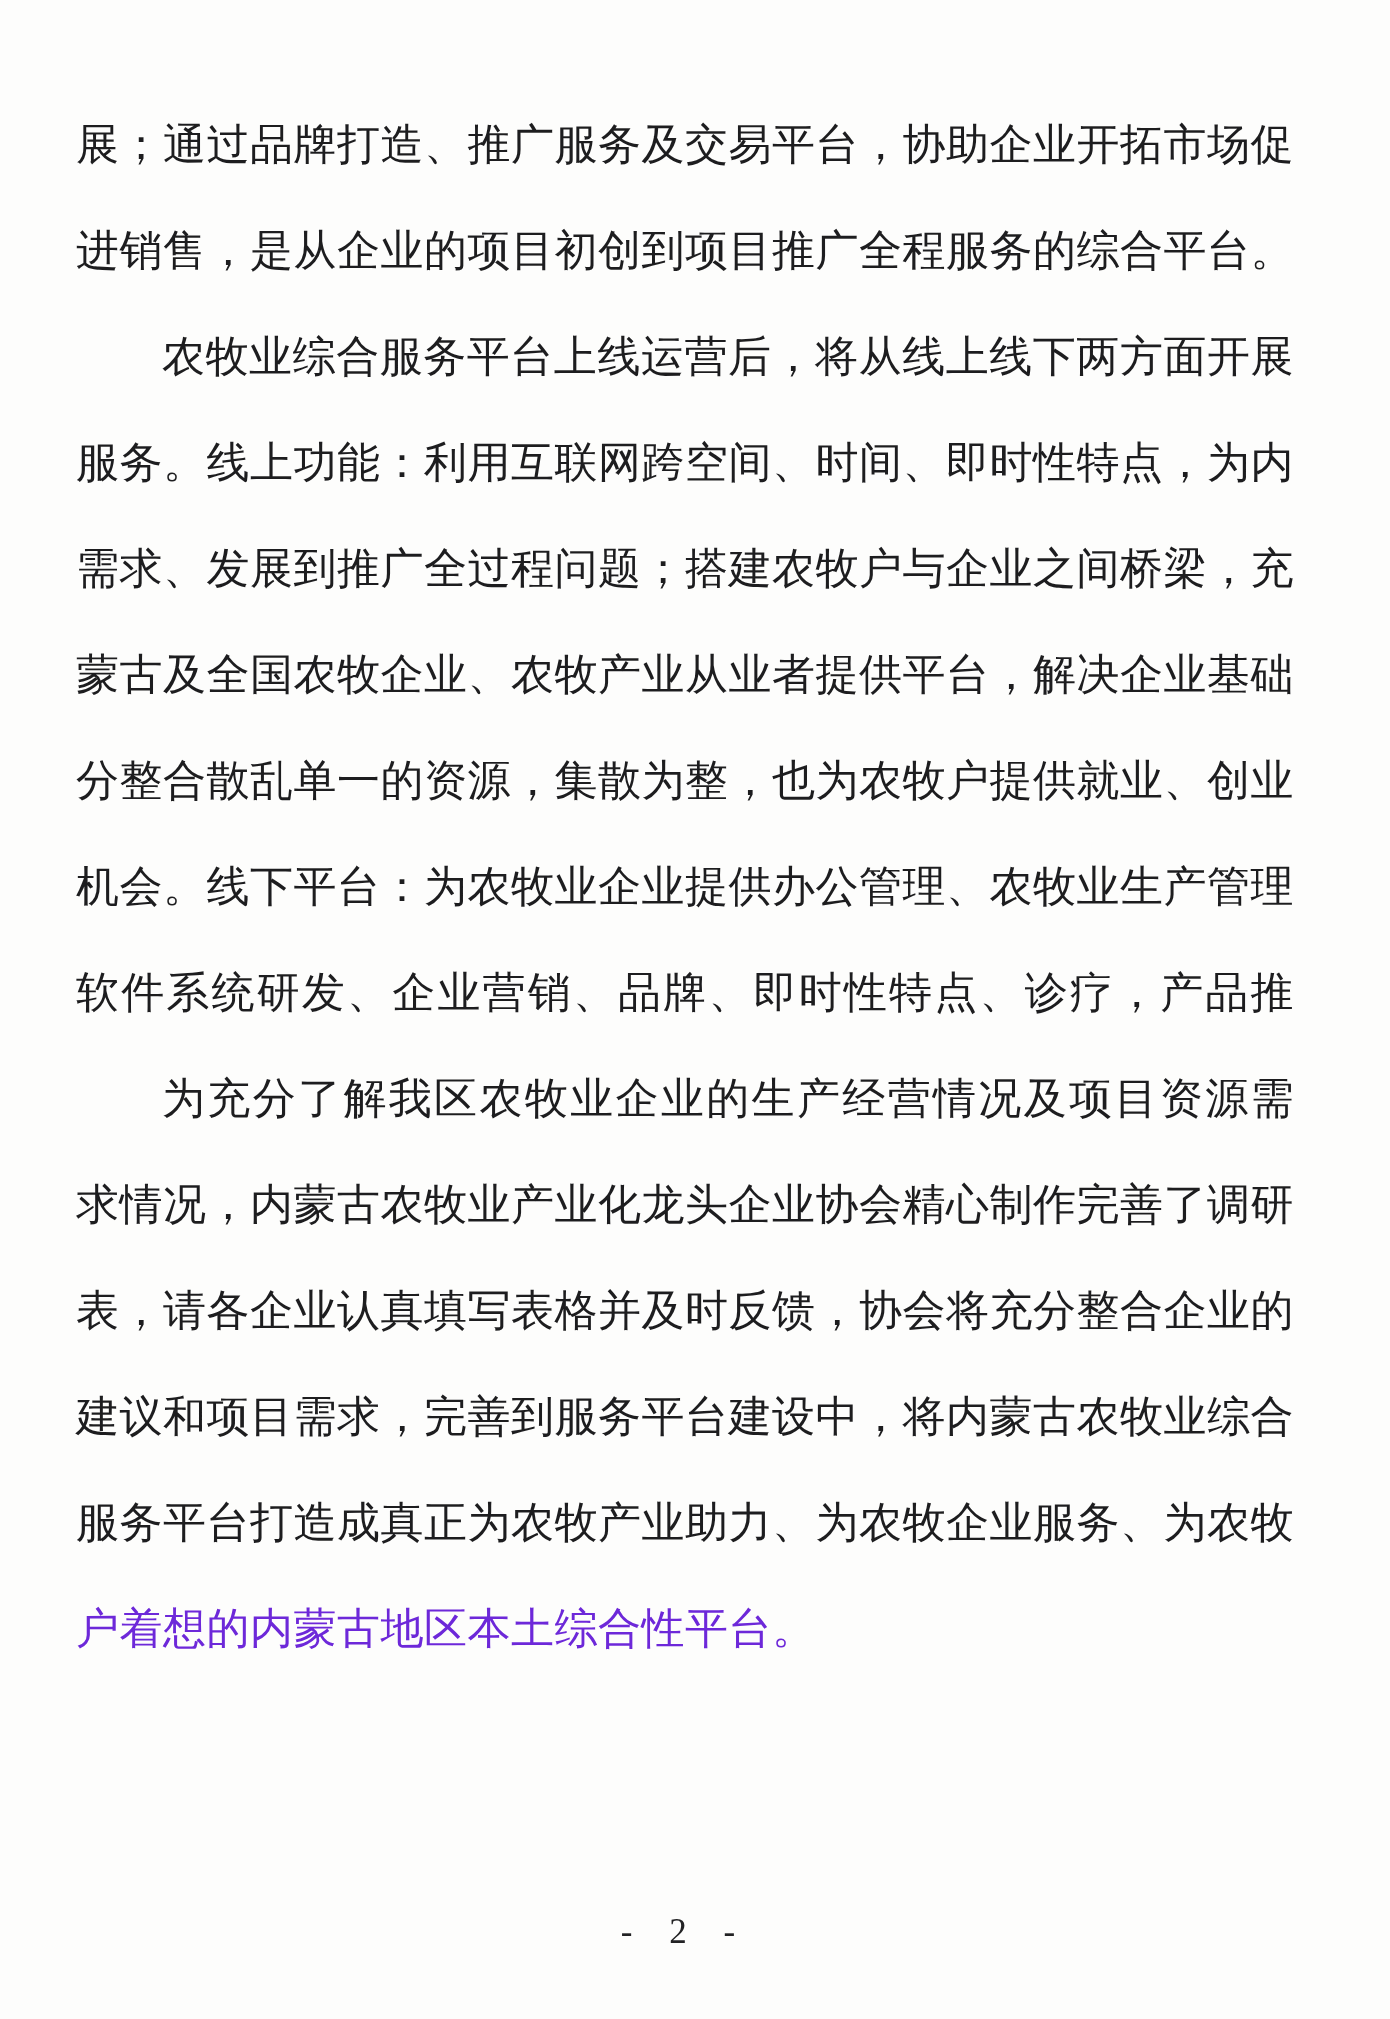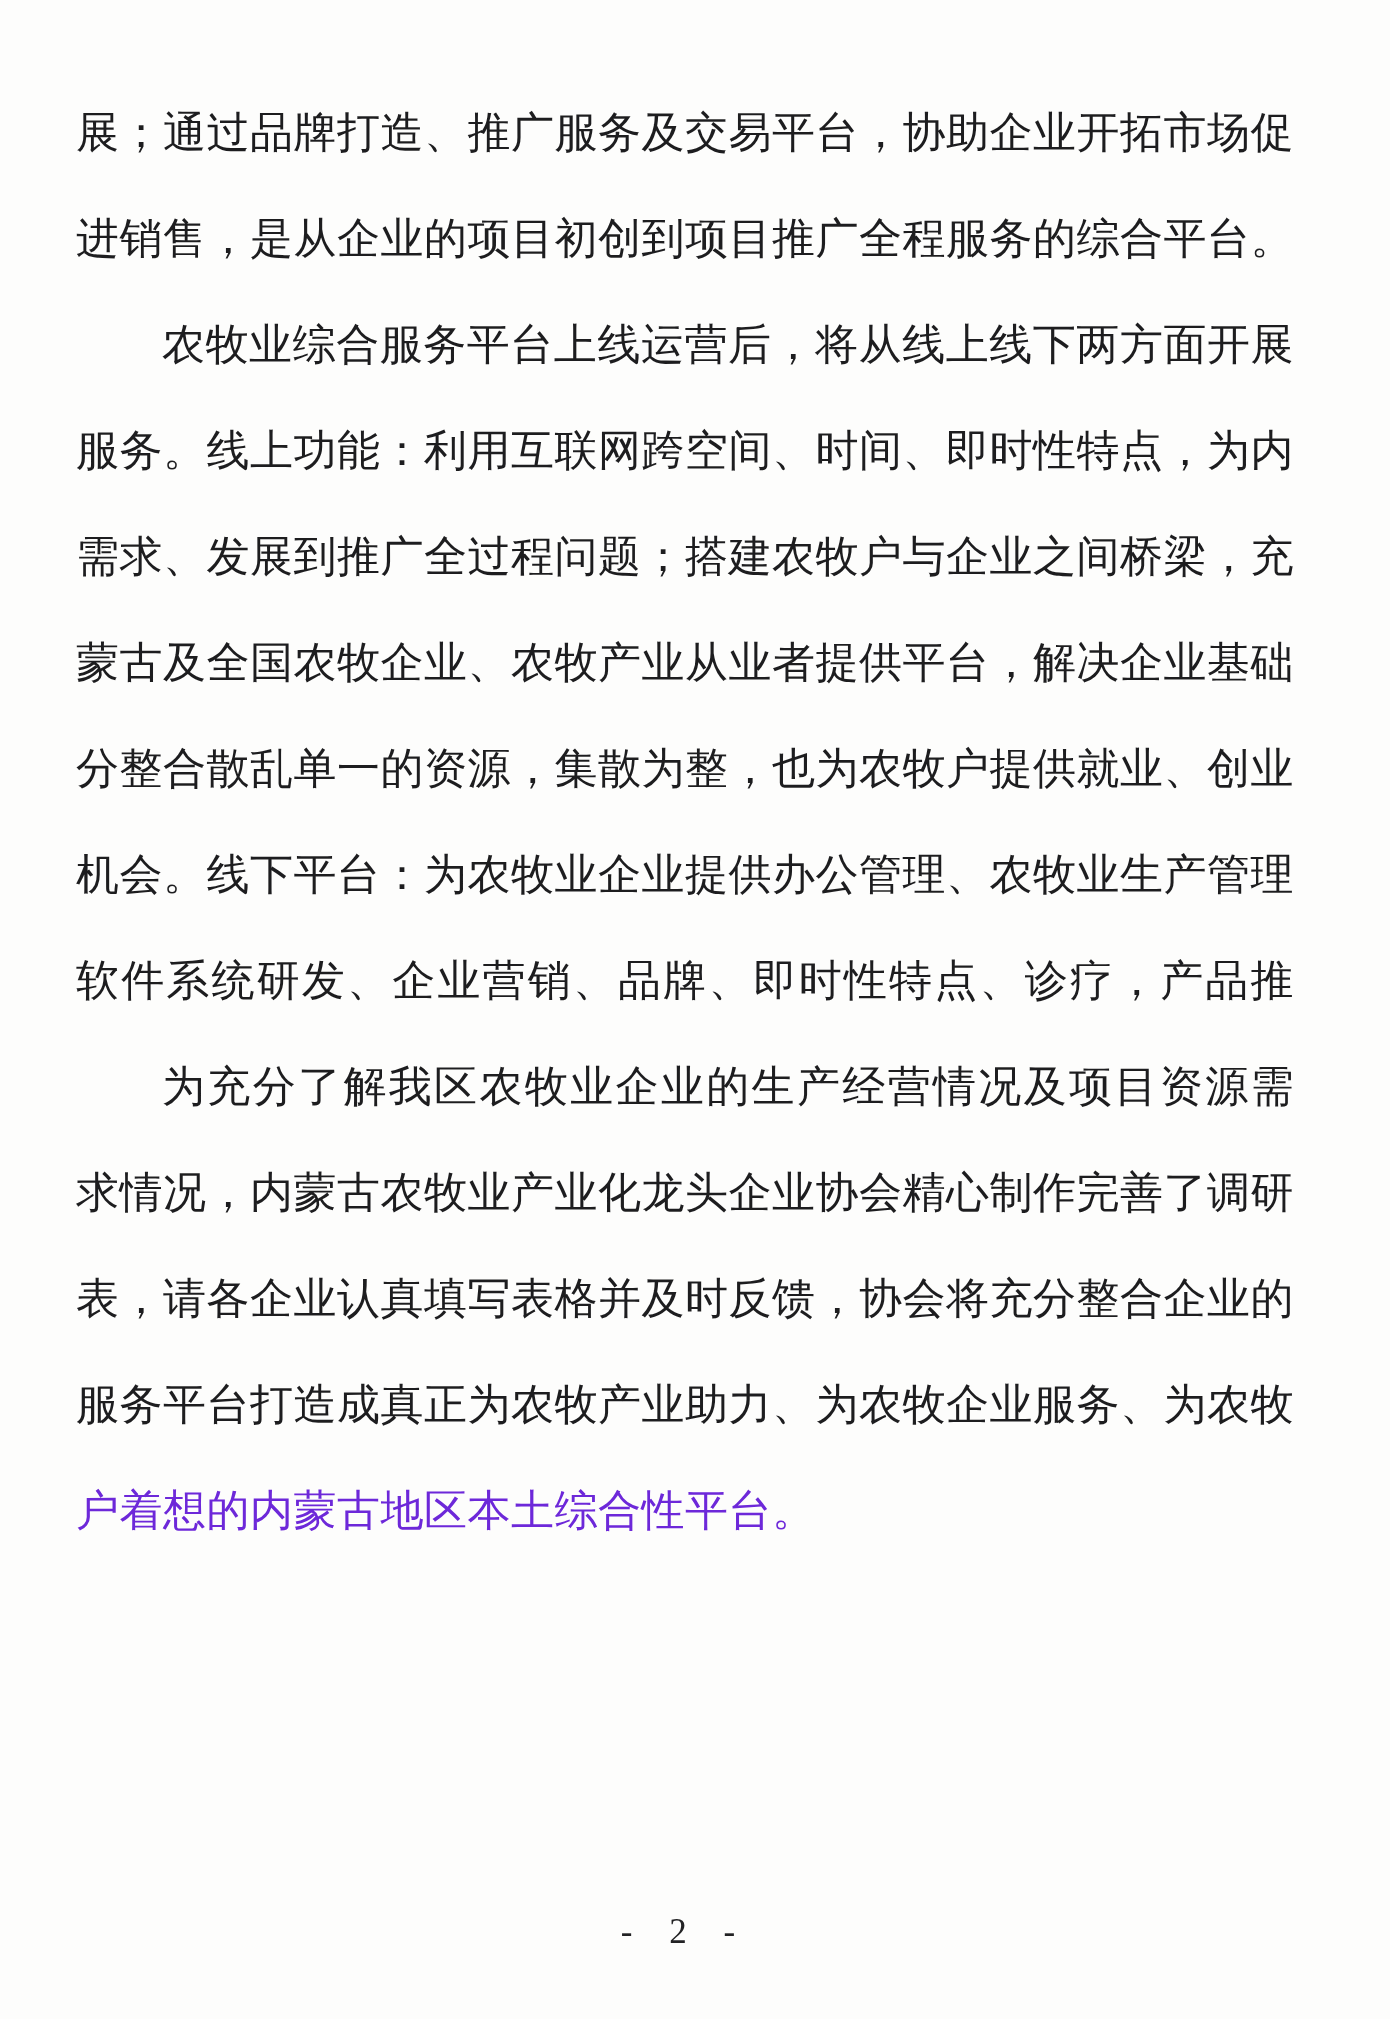--- a/index.html
+++ b/index.html
@@ -11,21 +11,21 @@
     position: relative;
     width: 1390px;
     height: 2019px;
     background: #fdfdfc;
     overflow: hidden;
     font-family: "Liberation Serif", "DejaVu Serif", serif;
   }
   .text-block {
     position: absolute;
     left: 76px;
-    top: 80px;
+    top: 92px;
     width: 1218px;
   }
   .line {
     font-size: 43px;
     line-height: 106px;
     height: 106px;
     color: #1d1d1f;
     text-align: justify;
     letter-spacing: 0.5px;
   }
@@ -62,19 +62,20 @@
       <div class="line fill indent" style="color: rgb(29, 29, 31);"><span class="seg">农牧业综合服务平台上线运营后，将从线上线下两方面开展</span></div>
       <div class="line fill" style="color: rgb(29, 29, 31);"><span class="seg">服务。</span><span class="seg bold">线上功能：</span><span class="seg">利用互联网跨空间、时间、即时性特点，为内</span></div>
       <div class="line fill" style="color: rgb(29, 29, 31);"><span class="seg">需求、发展到推广全过程问题；搭建农牧户与企业之间桥梁，充</span></div>
       <div class="line fill" style="color: rgb(29, 29, 31);"><span class="seg">蒙古及全国农牧企业、农牧产业从业者提供平台，解决企业基础</span></div>
       <div class="line fill" style="color: rgb(29, 29, 31);"><span class="seg">分整合散乱单一的资源，集散为整，也为农牧户提供就业、创业</span></div>
       <div class="line fill" style="color: rgb(29, 29, 31);"><span class="seg">机会。</span><span class="seg bold">线下平台：</span><span class="seg">为农牧业企业提供办公管理、农牧业生产管理</span></div>
       <div class="line fill" style="color: rgb(29, 29, 31);"><span class="seg">软件系统研发、企业营销、品牌、即时性特点、诊疗，产品推</span></div>
       <div class="line fill indent" style="color: rgb(29, 29, 31);"><span class="seg">为充分了解我区农牧业企业的生产经营情况及项目资源需</span></div>
       <div class="line fill" style="color: rgb(29, 29, 31);"><span class="seg">求情况，内蒙古农牧业产业化龙头企业协会精心制作完善了调研</span></div>
       <div class="line fill" style="color: rgb(29, 29, 31);"><span class="seg">表，请各企业认真填写表格并及时反馈，协会将充分整合企业的</span></div>
+      <div class="line fill" style="color: rgb(29, 29, 31);"><span class="seg">建议和项目需求，完善到服务平台建设中，将内蒙古农牧业综合</span></div>
       <div class="line fill" style="color: rgb(29, 29, 31);"><span class="seg">服务平台打造成真正为农牧产业助力、为农牧企业服务、为农牧</span></div>
       <div class="line" style="color: #6d28d9;"><span class="seg">户着想的内蒙古地区本土综合性平台。</span></div>
     </div>
   <div class="footer">
     <span class="page-number">- 2 -</span>
   </div>
 </div>
 
 </body></html>

